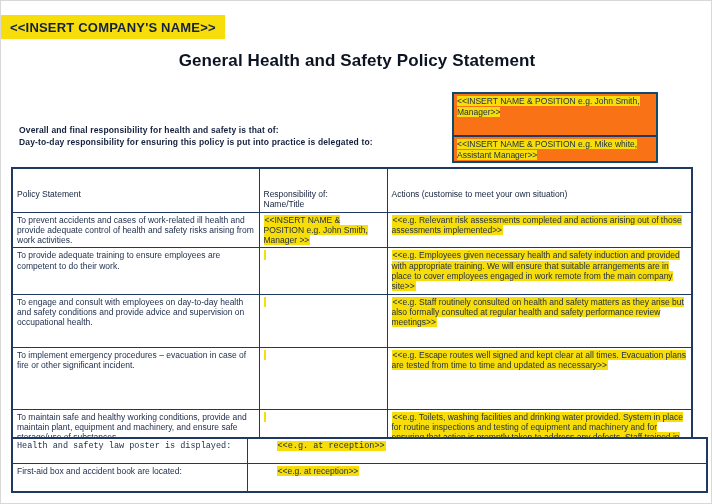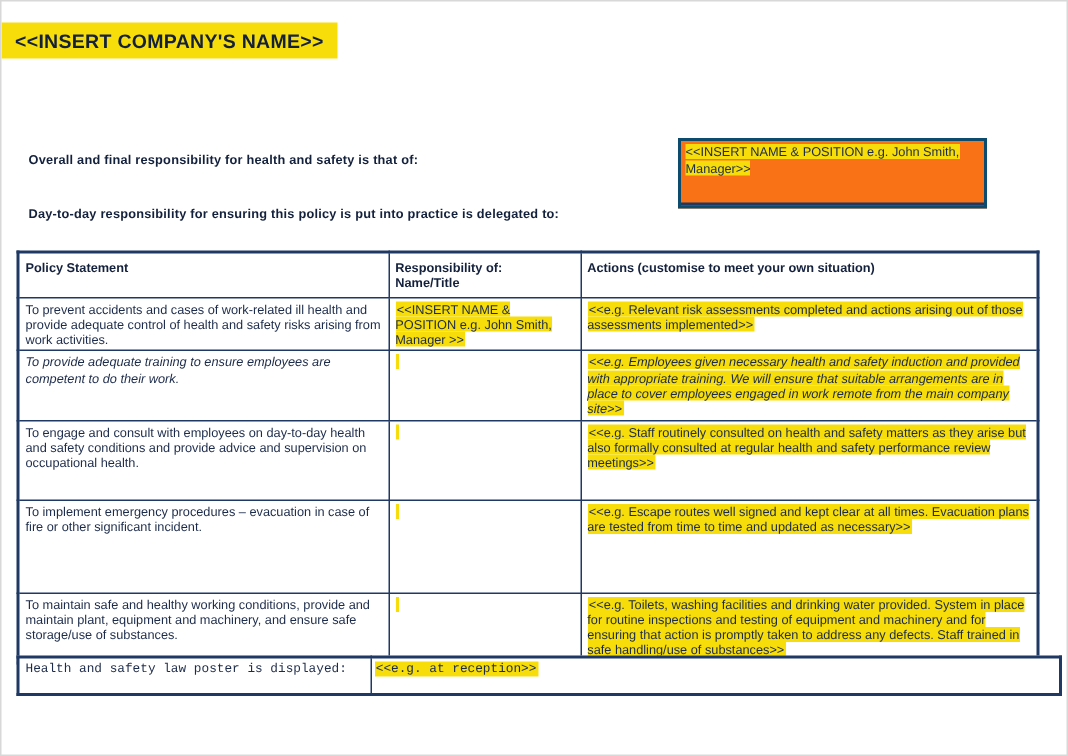--- a/index.html
+++ b/index.html
@@ -41,21 +41,21 @@
     letter-spacing: 0.1px;
   }
   .resp-label {
     position: absolute;
     left: 18px;
     font-size: 8.5px;
     font-weight: bold;
     color: #14213d;
     letter-spacing: 0.15px;
   }
-  .resp-label.overall { top: 100px; }
+  .resp-label.overall { top: 124px; }
   .resp-label.daytoday { top: 136px; }
   .name-boxes {
     position: absolute;
     left: 451px; top: 91px;
     width: 206px;
     border: 2px solid #0c4a6e;
     background: #f97316;
   }
   .name-box {
     font-size: 8.5px;
@@ -78,51 +78,55 @@
   table.main, table.footer { border-width: 2px; }
   td, th {
     vertical-align: top;
     padding: 2px 4px;
     font-size: 8.5px;
     line-height: 10.3px;
     text-align: left;
     color: #1c2b4a;
   }
   th {
-    font-weight: bold;
+    font-weight: normal;
     color: #14213d;
-    padding-top: 4px;
+    padding-top: 20px;
   }
   tr.hrow   { height: 30px; }
   tr.row-0  { height: 32px; padding-left: 40px; }
-  tr.row-1  { height: 41px; font-style: italic; }
+  tr.row-1  { height: 41px; }
   tr.row-2  { height: 53px; }
   tr.row-3  { height: 62px; }
   tr.row-4  { height: 45px; }
   tr.frow-0 { height: 25px; font-family: Liberation Mono, monospace; }
   tr.frow-1 { height: 29px; }
   td .hl { padding: 0 1px; }
-  .fvalue { padding-left: 2px; }
+  .fvalue { padding-left: 29px; }
 </style>
 </head>
 <body>
 
 <div class="page">
 
   <div class="banner-wrap">
     <span class="hl banner">&lt;&lt;INSERT COMPANY'S NAME&gt;&gt;</span>
   </div>
 
+  <div class="doc-title">General Health and Safety Policy Statement</div>
 
   <div class="resp-label overall">Overall and final responsibility for health and safety is that of:</div>
   <div class="resp-label daytoday">Day-to-day responsibility for ensuring this policy is put into practice is delegated to:</div>
 
   <div class="name-boxes">
     <div class="name-box first">
       <span class="hl">&lt;&lt;INSERT NAME &amp; POSITION e.g. John Smith, Manager&gt;&gt;</span>
+    </div>
+    <div class="name-box second">
+      <span class="hl">&lt;&lt;INSERT NAME &amp; POSITION e.g. Mike white, Assistant Manager&gt;&gt;</span>
     </div>
   </div>
 
   <table class="main">
     <colgroup>
       <col style="width:247px">
         <col style="width:128px">
         <col style="width:305px">
     </colgroup>
     <tbody>
@@ -165,16 +169,20 @@
   <table class="footer">
     <colgroup>
       <col style="width:235px">
         <col style="width:460px">
     </colgroup>
     <tbody>
         <tr class="frow-0">
       <td>Health and safety law poster is displayed:</td>
       <td class="fvalue"><span class="hl">&lt;&lt;e.g. at reception&gt;&gt;</span></td>
     </tr>
+    <tr class="frow-1">
+      <td>First-aid box and accident book are located:</td>
+      <td class="fvalue"><span class="hl">&lt;&lt;e.g. at reception&gt;&gt;</span></td>
+    </tr>
   </tbody>
     </table>
 
 </div>
 
 </body></html>

